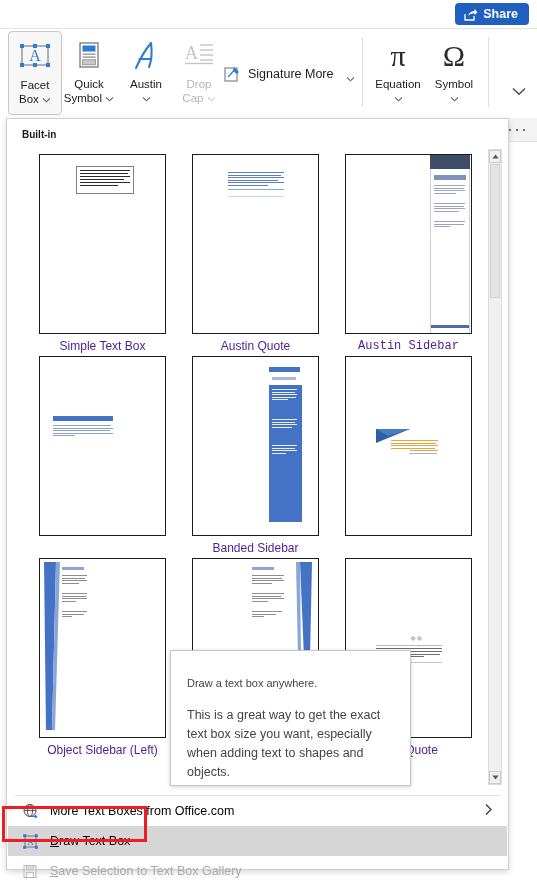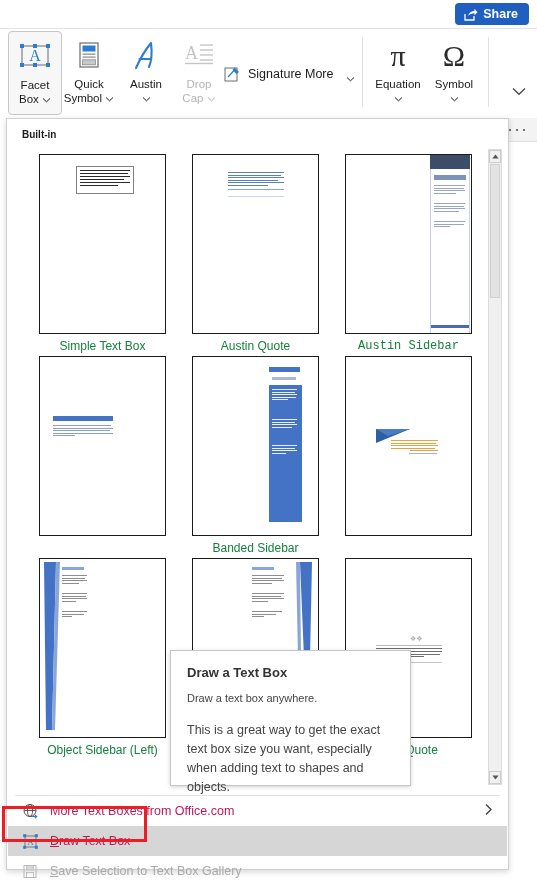--- a/index.html
+++ b/index.html
@@ -95,21 +95,21 @@
   .cell{position:absolute;width:155px;}
   .thumb{
     position:relative;width:127px;height:180px;margin:0 auto;
     background:#ffffff;border:1.5px solid #1b1b1b;
     box-sizing:border-box;
     cursor:pointer;
     overflow:hidden;
   }
   .cap{
     display:block;text-align:center;margin-top:5px;
-    font-size:12px;color:#15803d;white-space:nowrap;
+    font-size:12px;color:#4c1d95;white-space:nowrap;
   }
 
   
   .tb{position:absolute;}
   .lines{position:absolute;}
   .lines i{display:block;background:#4a4a4a;height:1px;margin-bottom:1.6px;}
   .lines.blue i{background:#5b7fc4;}
   .lines.white i{background:#e8eefb;}
   .lines.orange i{background:#e8a33d;}
   .lines.grayfine i{background:#8d8d8d;}
@@ -129,21 +129,21 @@
   .sthumb{
     position:absolute;left:1px;top:14px;width:10px;height:134px;
     background:#e3e3e3;border:1px solid #d2d2d2;box-sizing:border-box;cursor:pointer;
   }
 
   
   .galsep{position:absolute;left:8px;right:8px;top:676px;height:1px;background:#e4e4e4;}
   .menurow{
     position:absolute;left:1px;width:499px;height:30px;
     display:flex;align-items:center;
-    font-size:12.5px;color:#be185d;cursor:pointer;
+    font-size:12.5px;color:#000000;cursor:pointer;
   }
   .menurow .mic{width:24px;display:flex;align-items:center;justify-content:center;margin-left:10px;}
   .menurow .mlbl{margin-left:8px;}
   .menurow.hl{background:#d6d6d6;}
   .menurow.dis{color:#a9a9a9;cursor:default;}
   .submenu-arrow{position:absolute;right:14px;font-size:13px;color:#444;}
   .redbox{
     position:absolute;left:2px;top:806px;width:145px;height:36px;
     border:3px solid #ee1c25;box-sizing:border-box;pointer-events:none;
   }
@@ -611,16 +611,15 @@
         <rect x="4.5" y="9.5" width="7" height="5" fill="none" stroke="#b6b6b6" stroke-width="0.8"></rect>
       </svg>
     </span>
     <span class="mlbl"><u>S</u><span>ave Selection to Text Box Gallery</span></span>
   </div>
 </div>
 
 <div class="redbox"></div>
 
 <div class="tooltip">
-  <span class="tt-title">Draw a Text Box</span>
   <span class="tt-sub">Draw a text box anywhere.</span>
   <span class="tt-body">This is a great way to get the exact text box size you want, especially when adding text to shapes and objects.</span>
 </div>
 
 </body></html>

